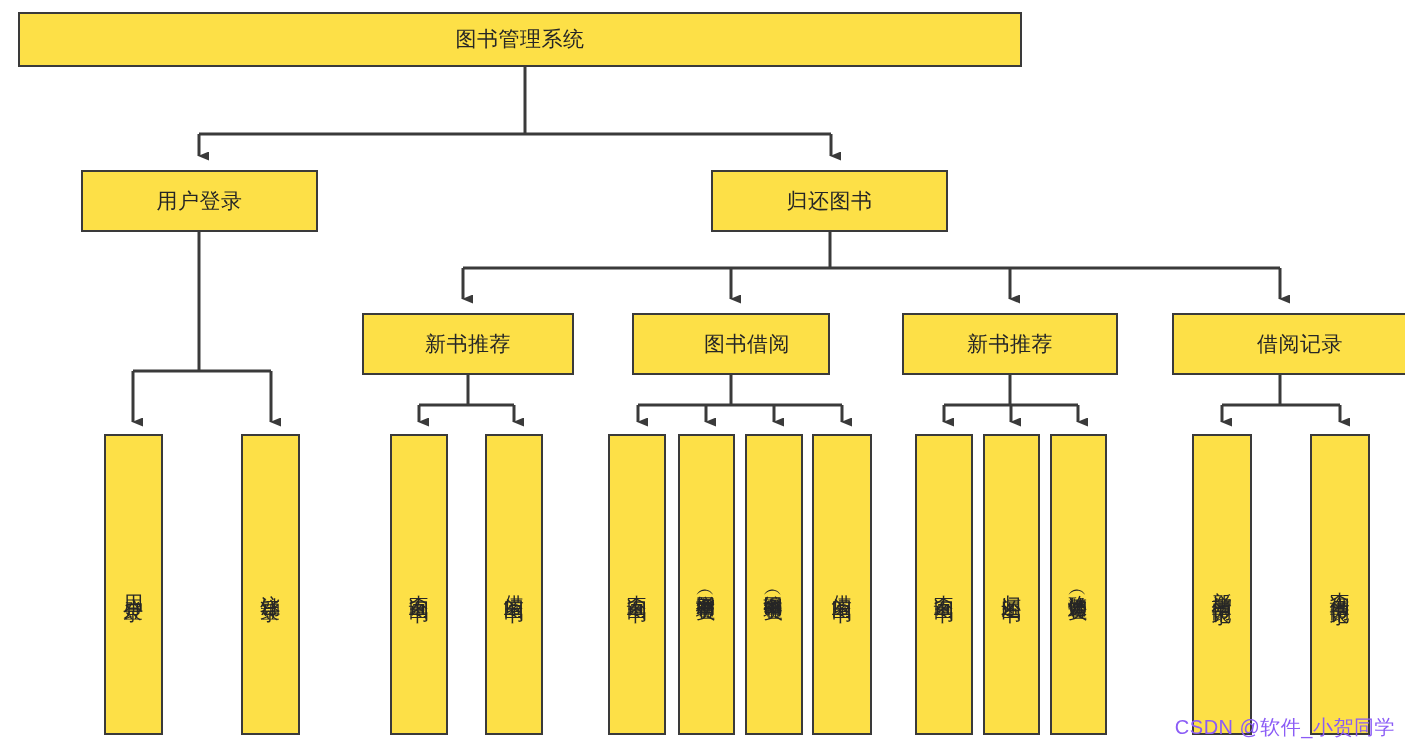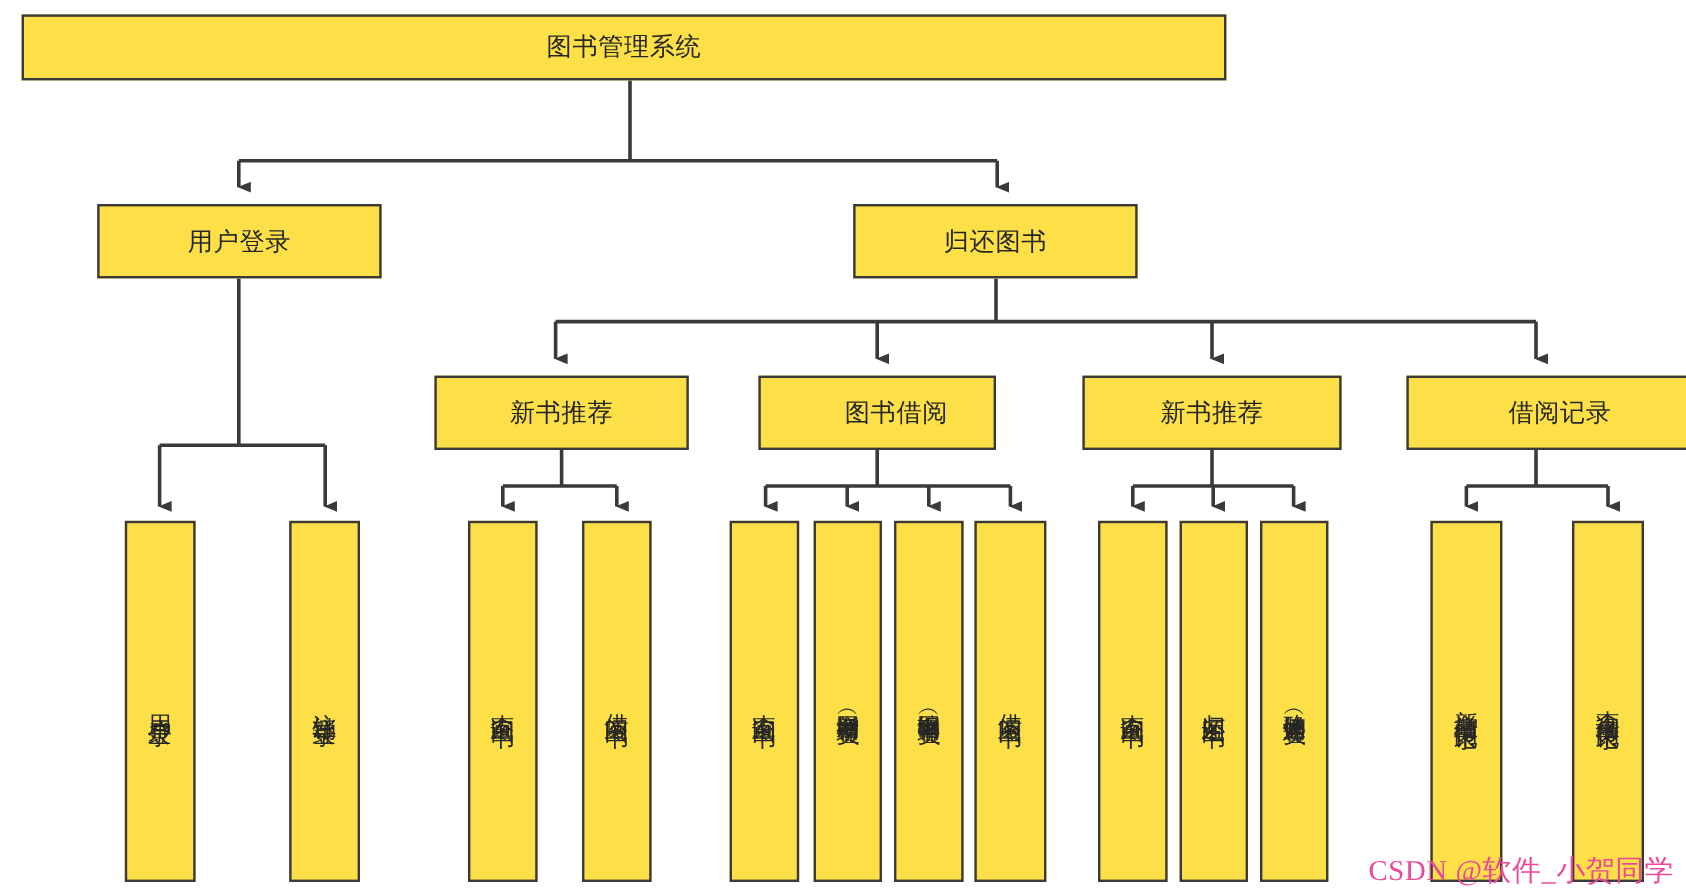--- a/index.html
+++ b/index.html
@@ -61,26 +61,26 @@
   }
   .node.vertical.tall .label {
     font-size: 19px;
     line-height: 1.38;
     letter-spacing: 1px;
   }
   #watermark {
     position: absolute;
     right: 10px;
     bottom: 6px;
-    font-size: 24px;
-    color: #ec4899;
+    font-size: 20px;
+    color: #8b5cf6;
     letter-spacing: 0.5px;
     z-index: 5;
     white-space: nowrap;
-    font-family: Liberation Serif, serif;
+    font-family: Liberation Sans, sans-serif;
   }
 </style>
 </head>
 <body>
 
 <div id="diagram">
 
   <svg id="edges" viewBox="0 0 1405 747" width="1405" height="747" xmlns="http://www.w3.org/2000/svg">
     <defs>
       <marker id="arrowhead" markerWidth="9" markerHeight="11" refX="4.5" refY="10" orient="auto" markerUnits="userSpaceOnUse">

